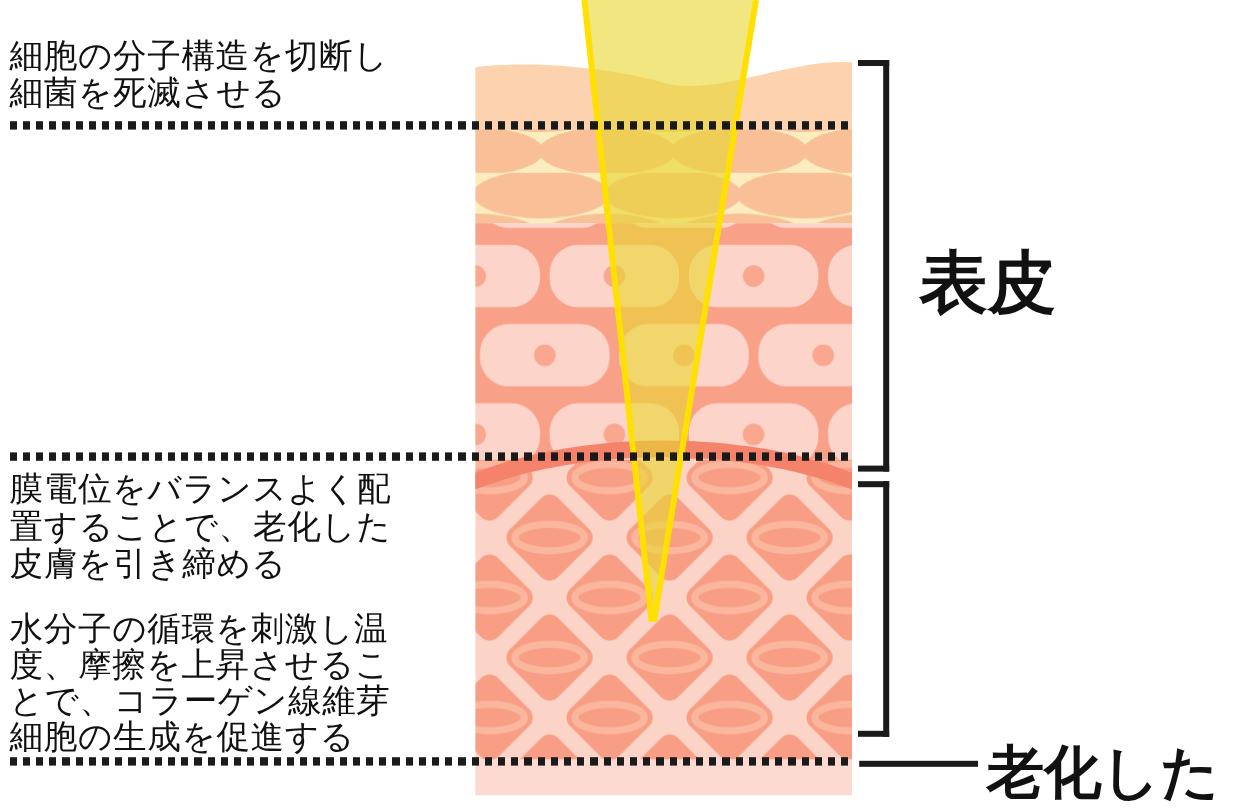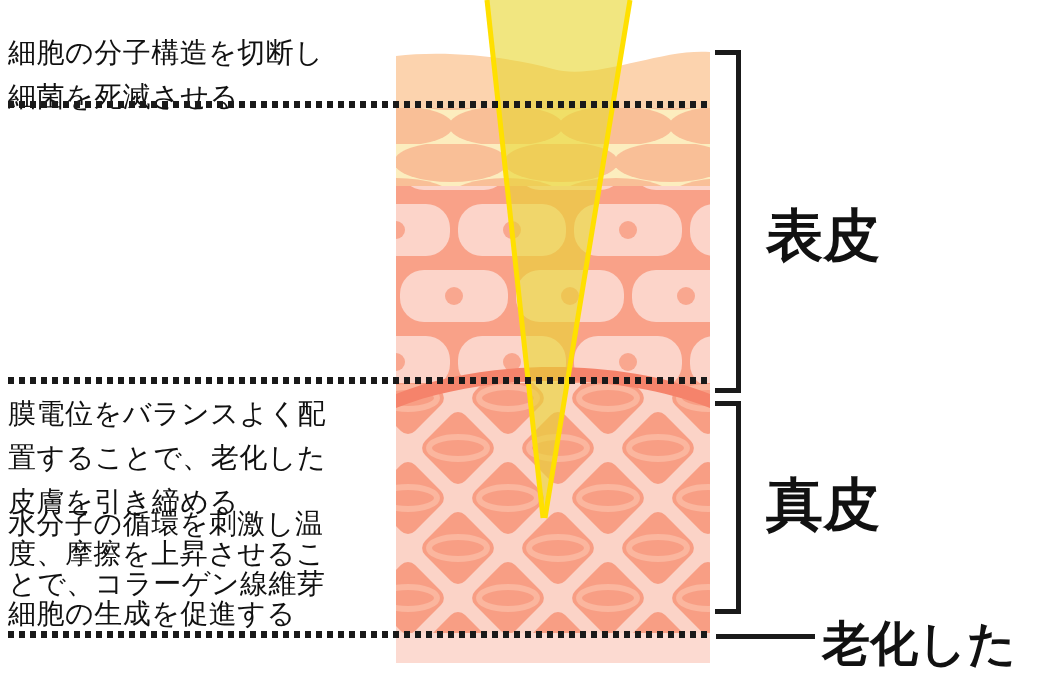--- a/index.html
+++ b/index.html
@@ -3,21 +3,21 @@
 <meta charset="utf-8">
 <style>
   html,body{margin:0;padding:0;background:#fff;}
   .canvas{
     position:relative;width:1044px;height:677px;overflow:hidden;
     background:var(--background);
     font-family:"Liberation Sans","DejaVu Sans",sans-serif;
   }
   .annotation{
     position:absolute;left:8px;width:400px;
-    font-size:28px;line-height:44px;letter-spacing:.5px;
+    font-size:28px;line-height:31px;letter-spacing:.5px;
     color:var(--text);white-space:pre-line;
   }
   .a1{top:31px;}
   .a2{top:203px;}
   .a3{top:392px;}
   .a4{top:509px;line-height:30px;}
   .illustration{position:absolute;left:396px;top:0;}
   .dotted{
     position:absolute;left:8px;width:702px;height:7px;
     background:repeating-linear-gradient(90deg,var(--line) 0 6px,transparent 6px 11px);
@@ -114,16 +114,15 @@
 
   <div class="dotted d1"></div>
   <div class="dotted d2"></div>
   <div class="dotted d3"></div>
 
   <div class="bracket b1"></div>
   <div class="bracket b2"></div>
   <div class="lead-line"></div>
 
   <div class="layer-label lbl-epidermis">表皮</div>
-  <div class="layer-label lbl-dermis">真皮</div>
   <div class="layer-label lbl-subq">老化した</div>
 
 </div>
 
 </body></html>

